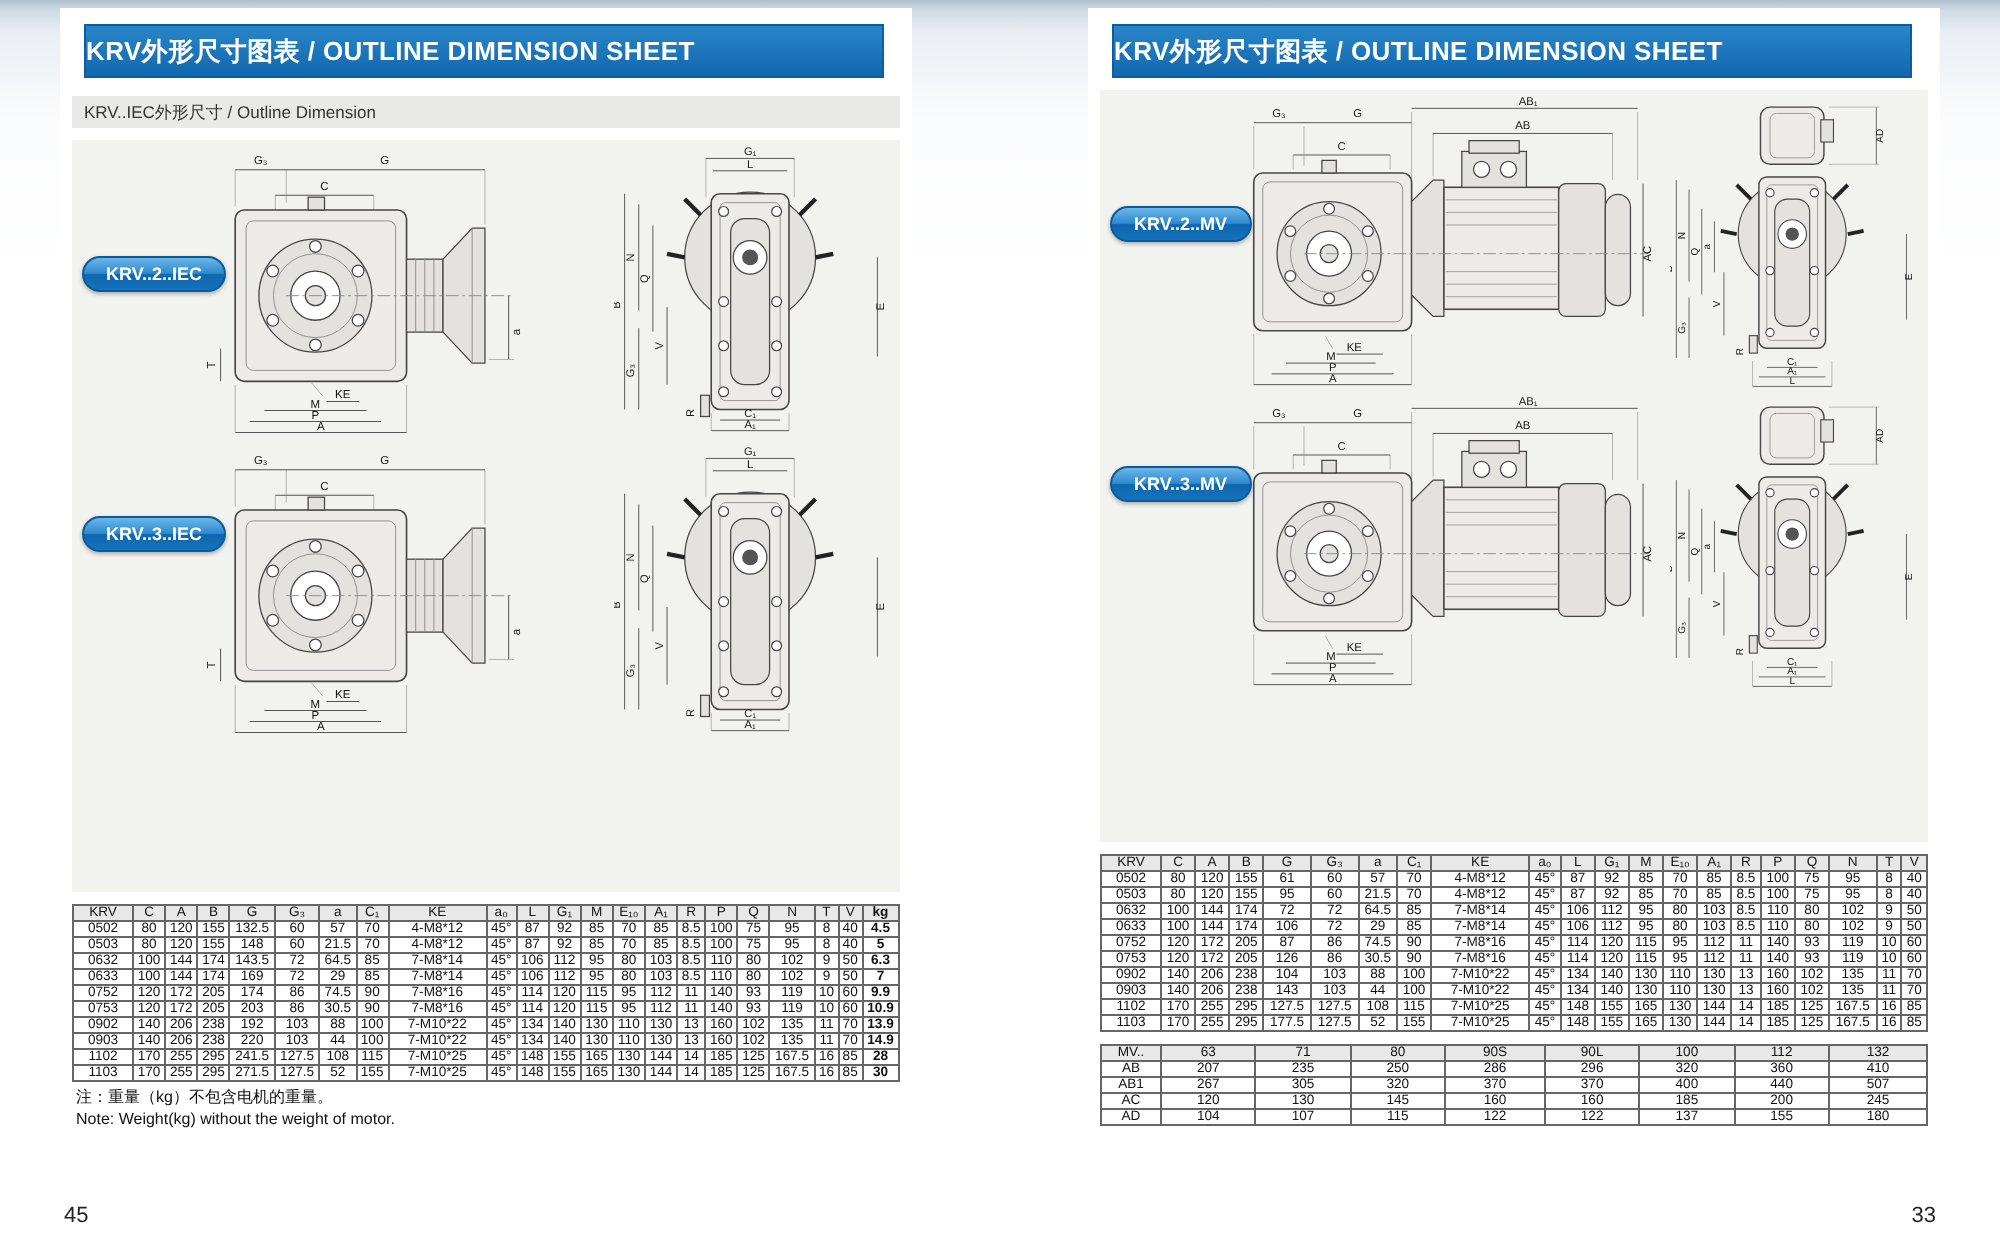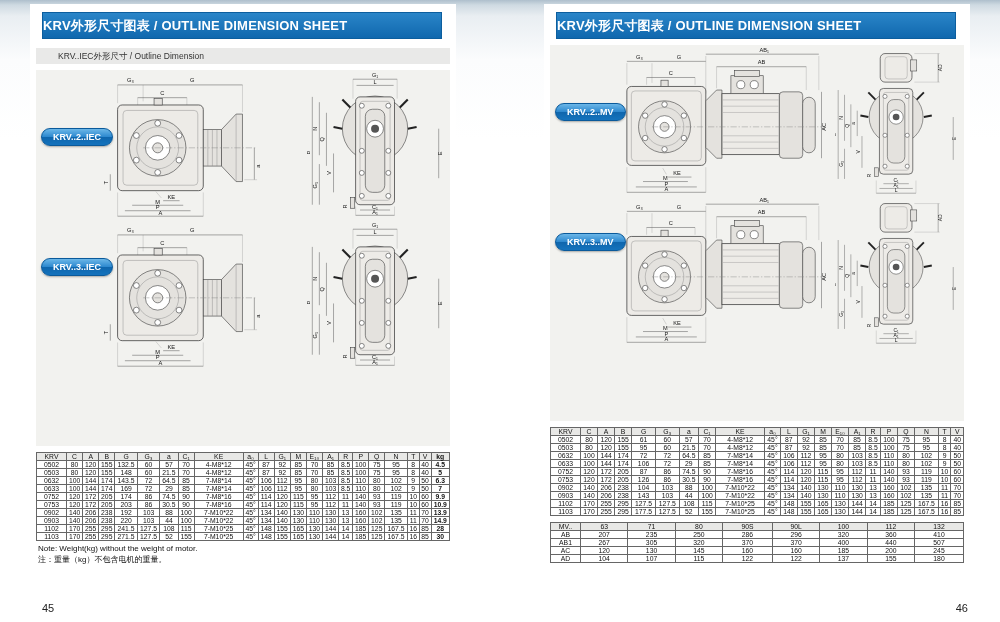--- a/index.html
+++ b/index.html
@@ -11,21 +11,21 @@
   .page{position:absolute;top:4px;width:426px;height:614px;background:#fff;}
   #pageL{left:30px;}
   #pageR{left:544px;}
   .banner{
     margin:8px 14px 0 12px;height:25px;line-height:25px;text-align:left;
     background:linear-gradient(180deg,#2a85c8,#1068ae);
     border:1px solid #0c5e9e;color:#fff;font-weight:bold;font-size:13px;letter-spacing:.2px;
   }
   .subbar{
     margin:9px 6px 0 6px;height:16px;line-height:16px;background:#e9e9e8;
-    color:#333;font-size:8.5px;padding-left:22px;
+    color:#333;font-size:8.5px;padding-left:6px;
   }
   .panel{position:relative;margin:6px 6px 0 6px;height:376px;background:#f2f2ef;}
   .drawrow{display:flex;justify-content:flex-end;align-items:flex-start;gap:8px;height:150px;padding:2px 6px 0 0;box-sizing:border-box;}
   .pill{
     position:absolute;left:5px;z-index:3;
     background:linear-gradient(180deg,#6cb7e8 0%,#2e89cf 48%,#0f66ad 52%,#1473bd 100%);
     border:1px solid #0a5a9b;border-radius:11px;color:#fff;font-size:9px;font-weight:bold;
     padding:3px 11px;box-shadow:0 1px 2px rgba(0,0,0,.3);white-space:nowrap;
   }
   .pill.row2{top:58px;} .pill.row3{top:188px;}
@@ -38,21 +38,21 @@
   .tblL td{padding:4.4px 1px;}
   .tblL td:last-child,.tblL th:last-child{font-weight:bold;}
   .tblR td{padding:2.3px 1px;}
   .tblM{margin-top:6px;}
   .tblM th,.tblM td{font-size:7.5px;padding:2.6px 1px;}
   .tblM th:first-child{width:54px;}
   table.dim th:nth-child(1){width:27px;}
   table.dim th:nth-child(9){width:46px;}
   .note{margin:3px 8px 0 8px;font-size:8px;color:#111;line-height:1.35;}
   .pagenum{position:absolute;bottom:4px;font-size:11px;color:#222;}
-  .pagenum.pl{left:12px;margin-top:29px;} .pagenum.pr{right:2px;}
+  .pagenum.pl{left:2px;margin-top:29px;} .pagenum.pr{right:2px;}
   
   svg.dw{display:block;}
   .s-body{fill:#edebe7;stroke:#464646;stroke-width:.9;}
   .s-in{fill:none;stroke:#8a8a8a;stroke-width:.5;}
   .s-wh{fill:#fff;stroke:#464646;stroke-width:.7;}
   .s-lt{fill:#e4e2de;stroke:#464646;stroke-width:.7;}
   .dimln{stroke:#555;stroke-width:.55;}
   .ext{stroke:#9a9a9a;stroke-width:.4;}
   .cl{stroke:#888;stroke-width:.5;stroke-dasharray:7 2 1.5 2;fill:none;}
   .fin{stroke:#999;stroke-width:.5;}
@@ -554,22 +554,22 @@
           <td>125</td>
           <td>167.5</td>
           <td>16</td>
           <td>85</td>
           <td>30</td>
         </tr>
       </tbody>
     </table>
 
   <div class="note">
+    <div>注：重量（kg）不包含电机的重量。</div>
     <div>Note: Weight(kg) without the weight of motor.</div>
-    <div>注：重量（kg）不包含电机的重量。</div>
   </div>
   <div class="pagenum pl">45</div>
 </div>
 
 <div class="page" id="pageR">
   <div class="banner">KRV外形尺寸图表 / OUTLINE DIMENSION SHEET</div>
 
   <div class="panel">
     <div class="pill row2">KRV..2..MV</div>
     <div class="pill row3">KRV..3..MV</div>
@@ -1137,14 +1137,14 @@
           <td>115</td>
           <td>122</td>
           <td>122</td>
           <td>137</td>
           <td>155</td>
           <td>180</td>
         </tr>
       </tbody>
     </table>
 
-  <div class="pagenum pr">46</div>
+  <div class="pagenum pr">33</div>
 </div>
 
 </body></html>

